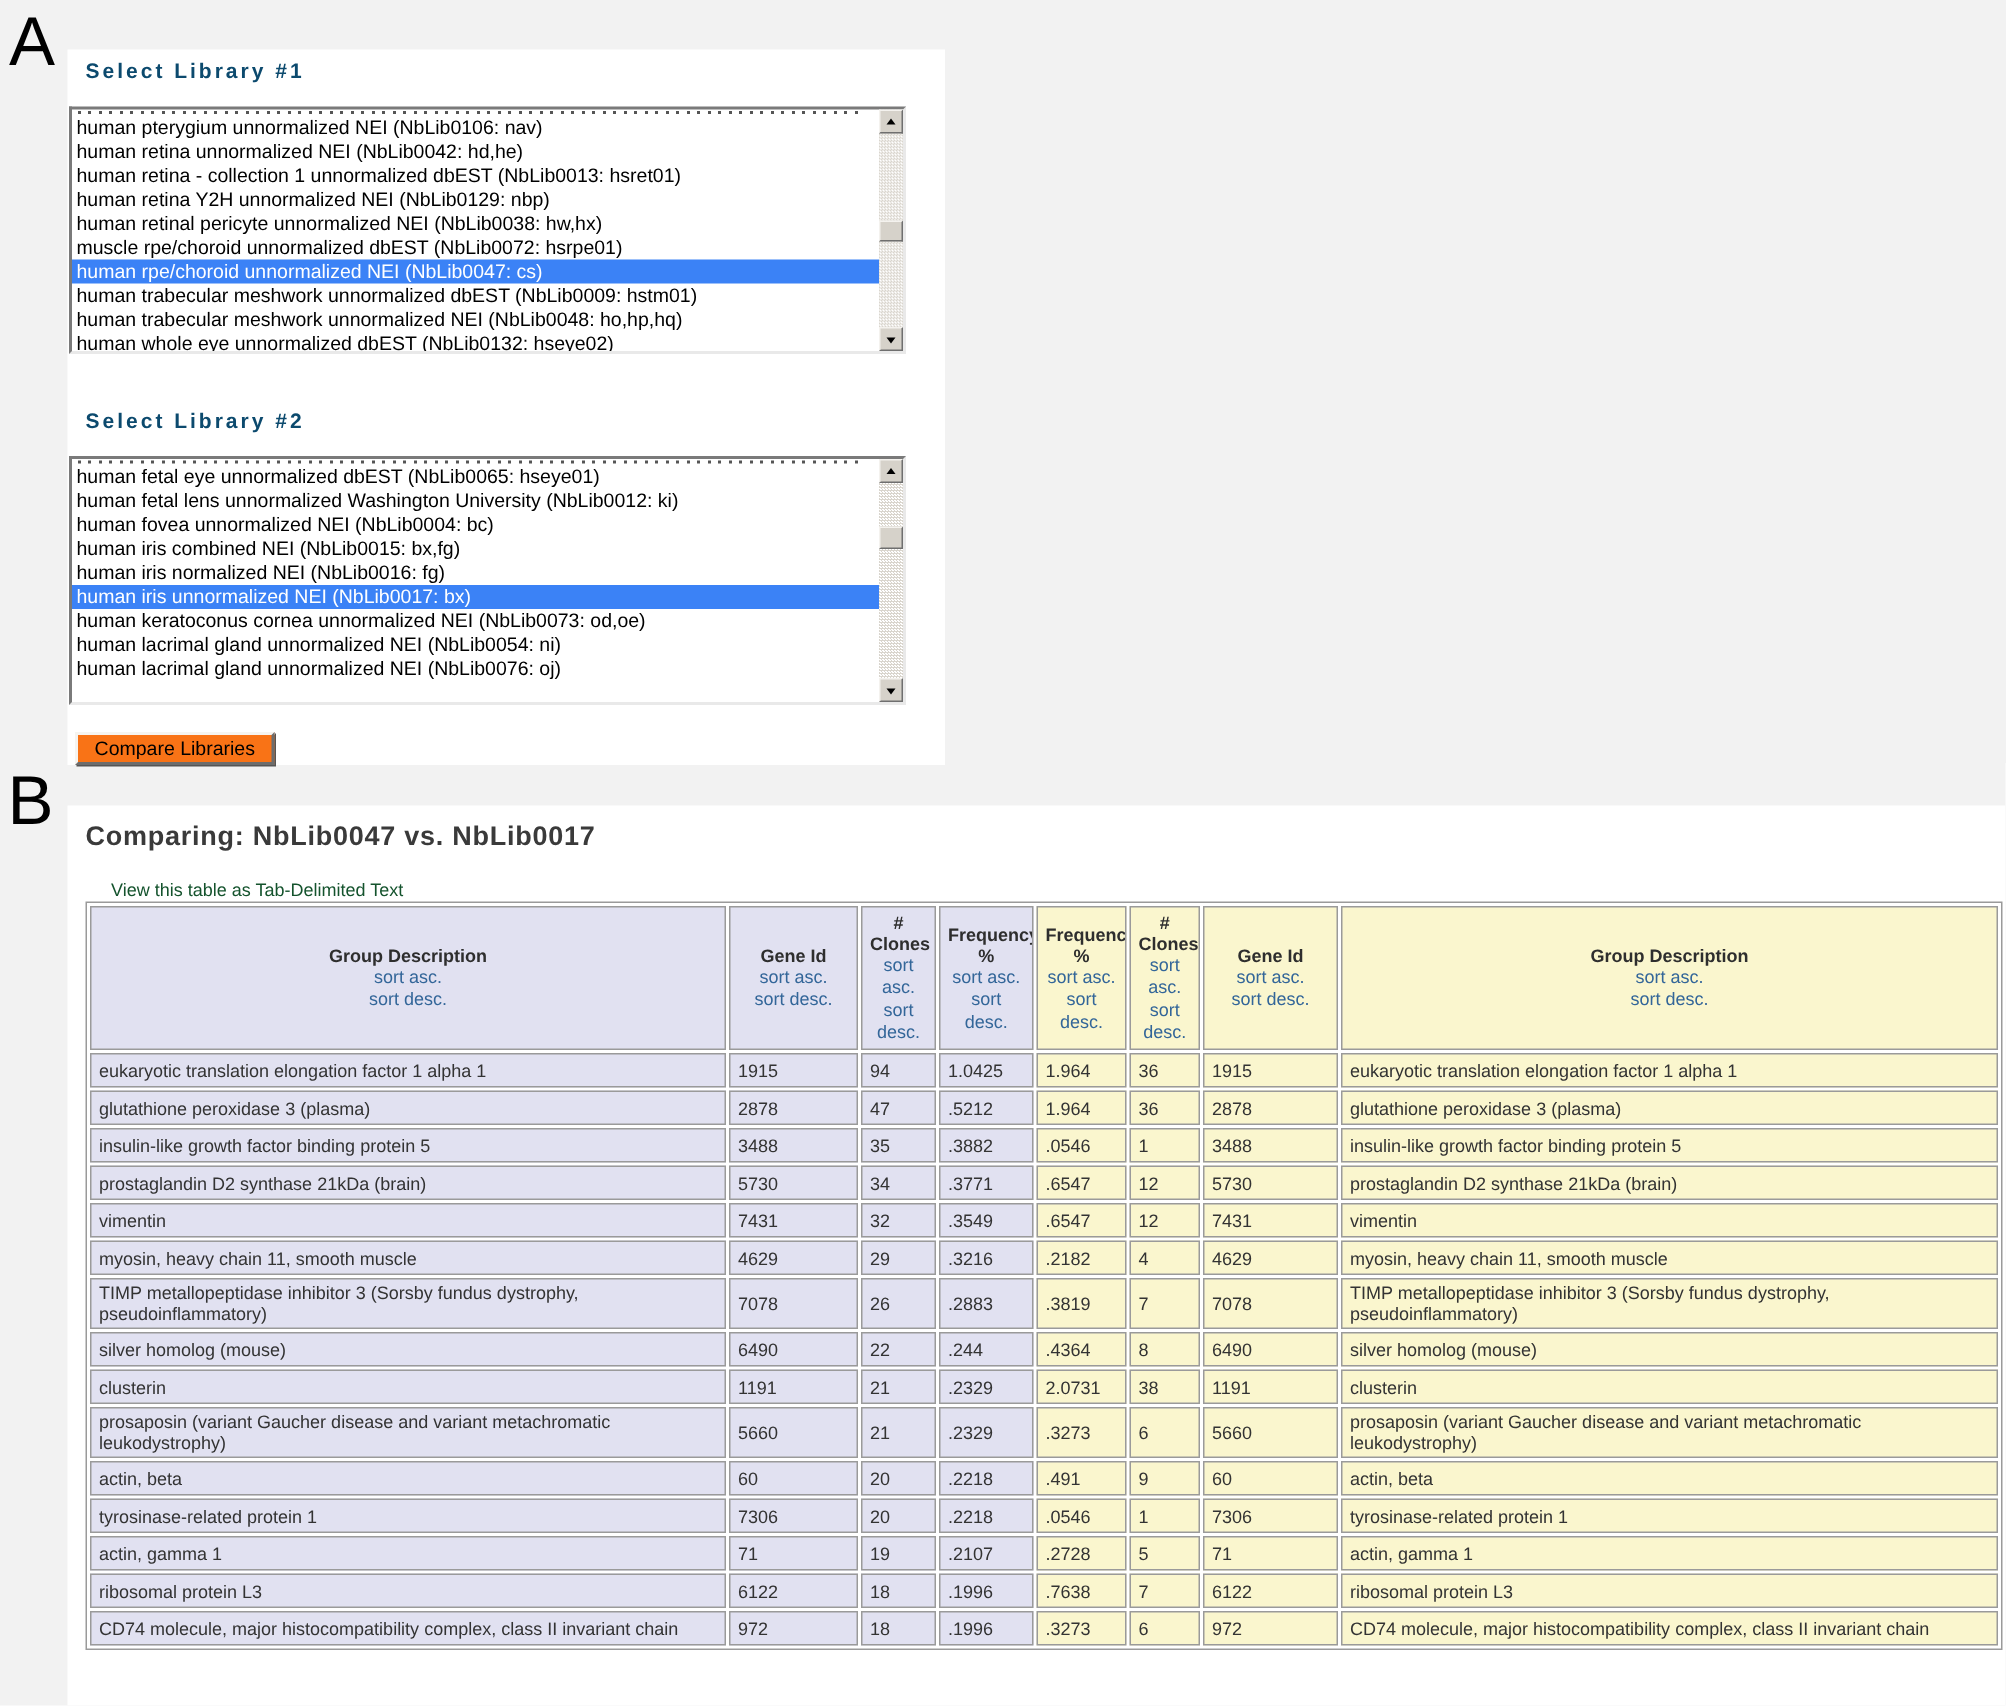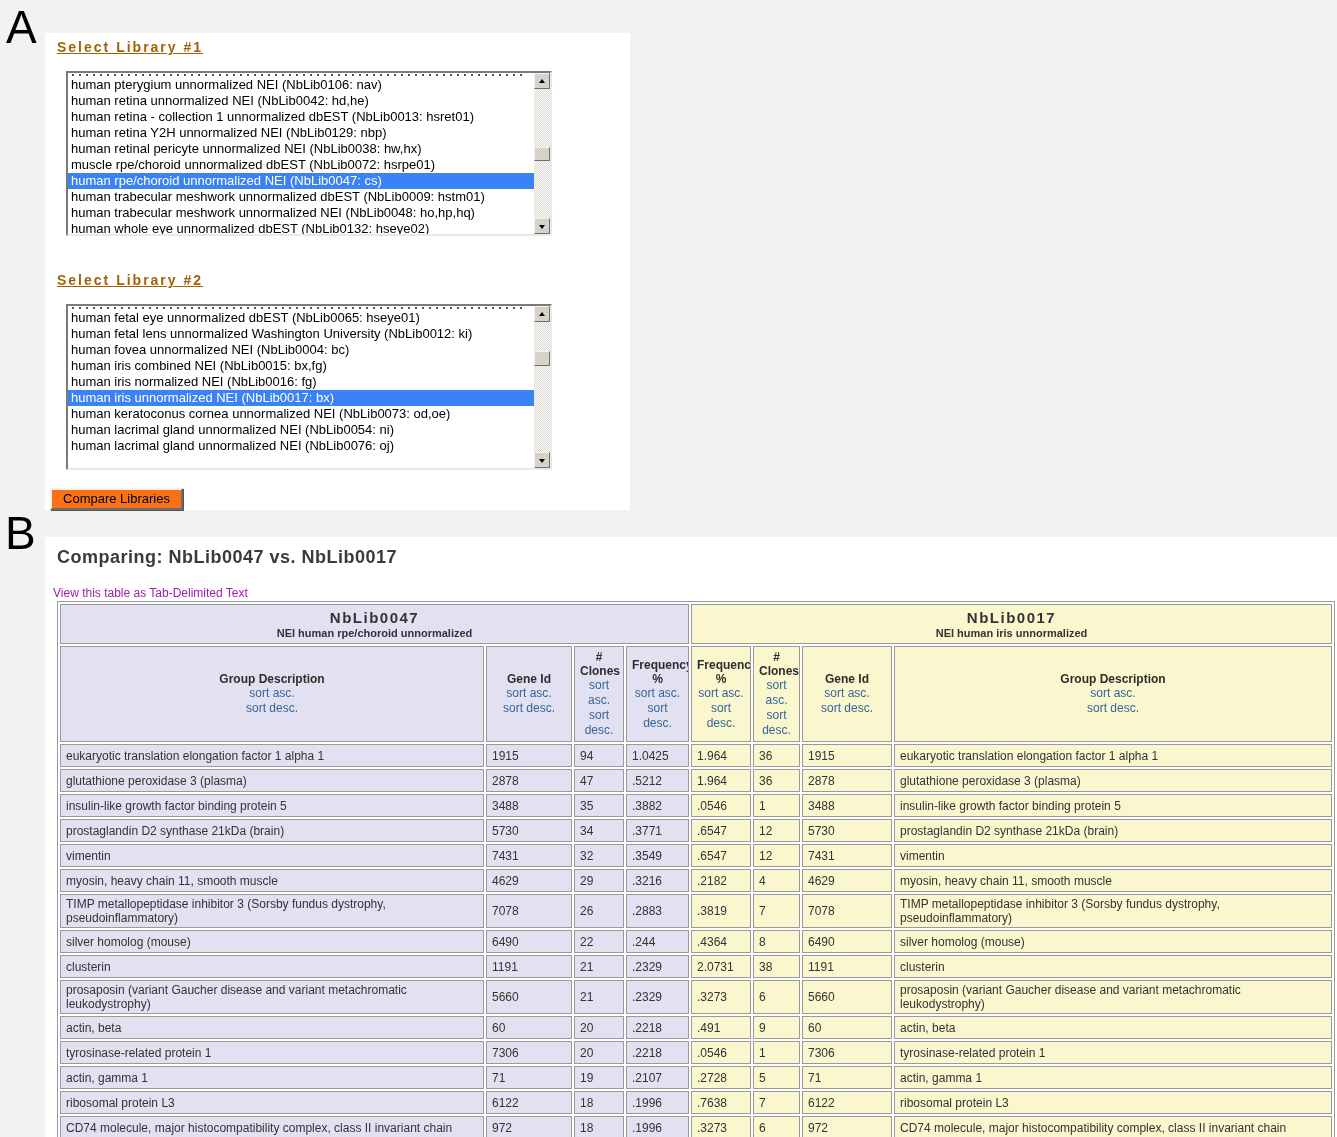--- a/index.html
+++ b/index.html
@@ -15,29 +15,28 @@
     font-family:"Liberation Sans", sans-serif;
   }
   #letter-a { left:6px; top:4px; }
   #letter-b { left:5px; top:510px; }
 
   .white-panel { position:absolute; background:#fff; }
   #panel-a-bg { left:45px; top:33px; width:585px; height:477px; }
   #panel-b-bg { left:45px; top:537px; width:1292px; height:600px; }
 
   .select-heading {
-    position:absolute; font-size:14px; font-weight:bold; color:#a16207;
+    position:absolute; font-size:14px; font-weight:bold; color:#0c4a6e;
     letter-spacing:2px;
-    text-decoration:underline;
   }
   #heading-lib1 { left:57px; top:39px; }
   #heading-lib2 { left:57px; top:272px; }
 
   .listbox {
-    position:absolute; left:66px; width:486px; background:#fff;
+    position:absolute; left:46px; width:558px; background:#fff;
     border:2px solid; border-color:#7a7a7a #e9e9e9 #e9e9e9 #7a7a7a;
     overflow:hidden;
   }
   #listbox1 { top:71px;  height:165px; }
   #listbox2 { top:304px; height:166px; }
   .lb-items { position:absolute; left:0; top:0; right:16px; bottom:0; overflow:hidden; }
   .lb-sliver {
     height:2px; margin:1px 10px 1px 4px;
     background-image:repeating-linear-gradient(90deg,#555 0 2px,transparent 2px 7px);
   }
@@ -72,21 +71,21 @@
     font-family:"Liberation Sans", sans-serif;
     border:2px solid; border-color:#f6f4f0 #6d6d6d #6d6d6d #f6f4f0;
     box-shadow:1px 1px 0 #555; padding:1px 10px 3px; cursor:pointer;
   }
 
   #compare-heading {
     position:absolute; left:57px; top:547px; font-size:18px; font-weight:bold;
     color:#3a3a3a; letter-spacing:0.5px;
   }
   #tab-delim-link {
-    position:absolute; left:53px; top:586px; font-size:12px; color:#a21caf;
+    position:absolute; left:74px; top:586px; font-size:12px; color:#14532d;
     text-decoration:none; cursor:pointer;text-align:center;
   }
 
   #cmp-table {
     position:absolute; left:57px; top:601px; width:1278px;
     border:1px solid #9a9a9a; border-collapse:separate; border-spacing:2px;
     background:#fff; table-layout:fixed;
   }
   #cmp-table td {
     border:1px solid #9a9a9a; font-size:12px; color:#333;
@@ -176,30 +175,20 @@
     <col style="width:424px">
       <col style="width:86px">
       <col style="width:50px">
       <col style="width:63px">
     <col style="width:60px">
       <col style="width:47px">
       <col style="width:90px">
       <col>
   </colgroup>
   <tbody>
-      <tr>
-    <td class="l lib-title-cell" colspan="4">
-      <div class="lib-id">NbLib0047</div>
-      <div class="lib-desc">NEI human rpe/choroid unnormalized</div>
-    </td>
-    <td class="r lib-title-cell" colspan="4">
-      <div class="lib-id">NbLib0017</div>
-      <div class="lib-desc">NEI human iris unnormalized</div>
-    </td>
-  </tr>
   <tr>
     <td class="l colhead-cell">
       <div class="colhead-label">Group Description</div>
       <div class="sort-link">sort asc.</div>
       <div class="sort-link">sort desc.</div>
     </td>
     <td class="l colhead-cell">
       <div class="colhead-label">Gene Id</div>
       <div class="sort-link">sort asc.</div>
       <div class="sort-link">sort desc.</div>

